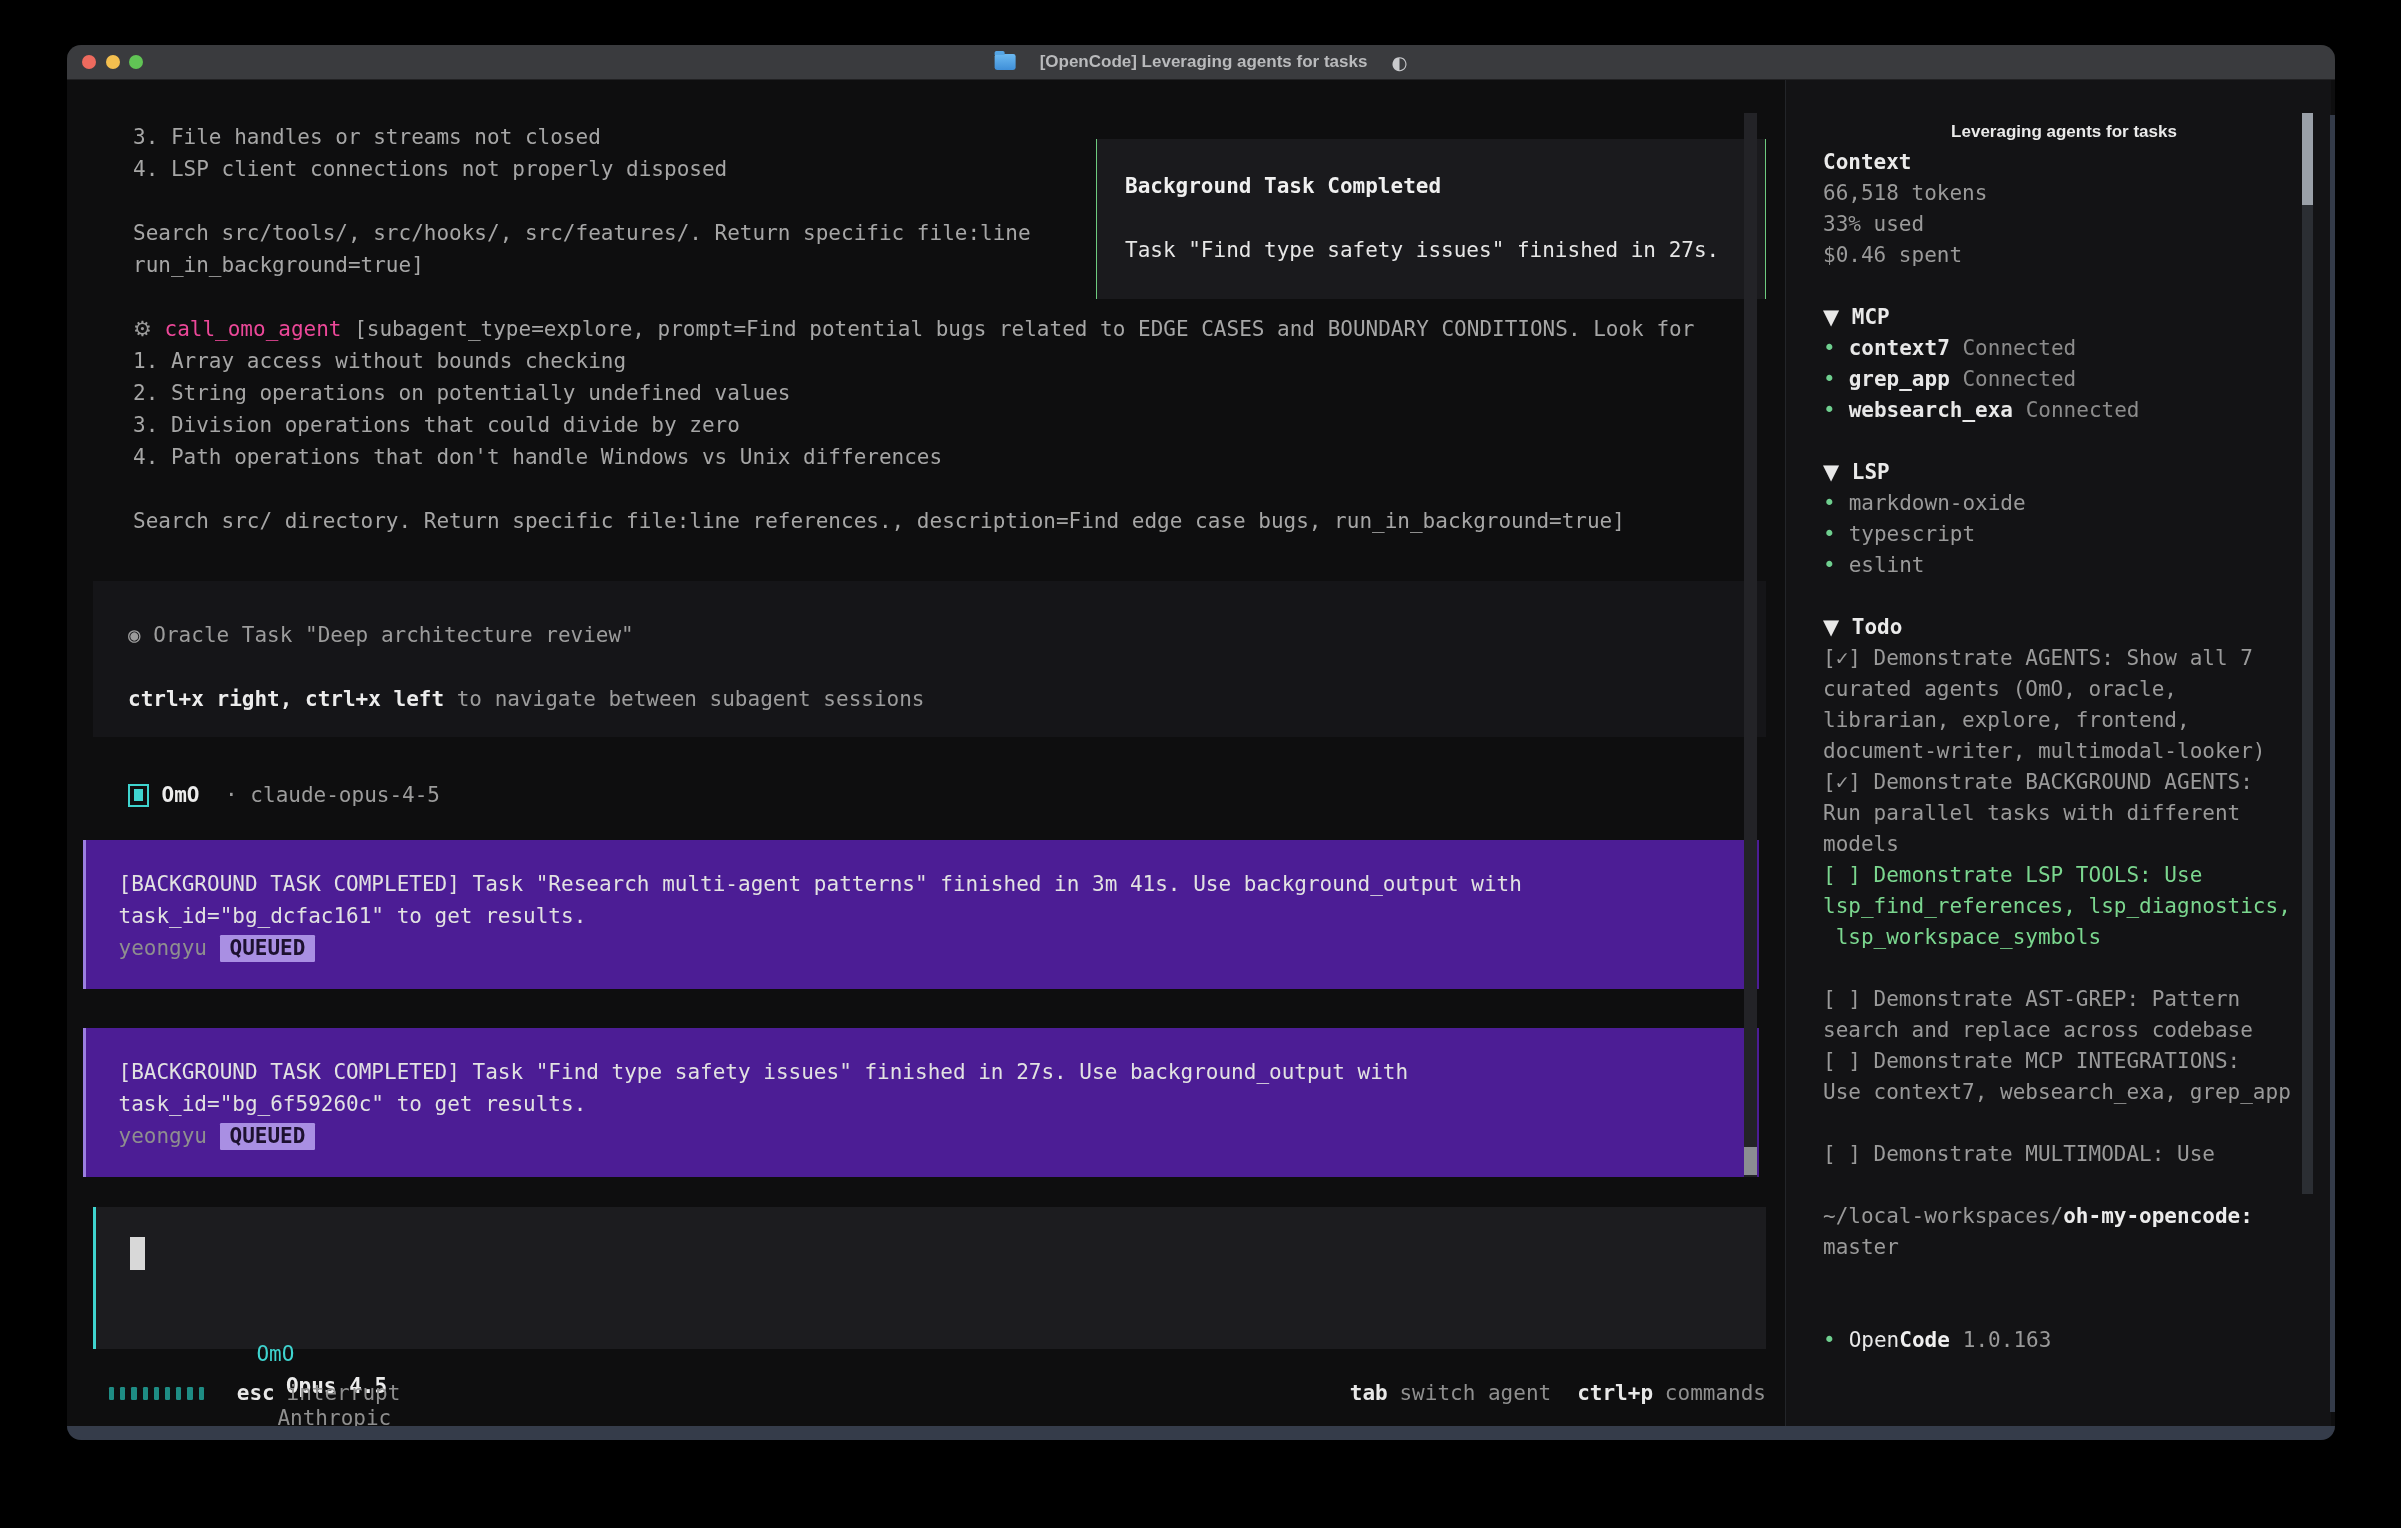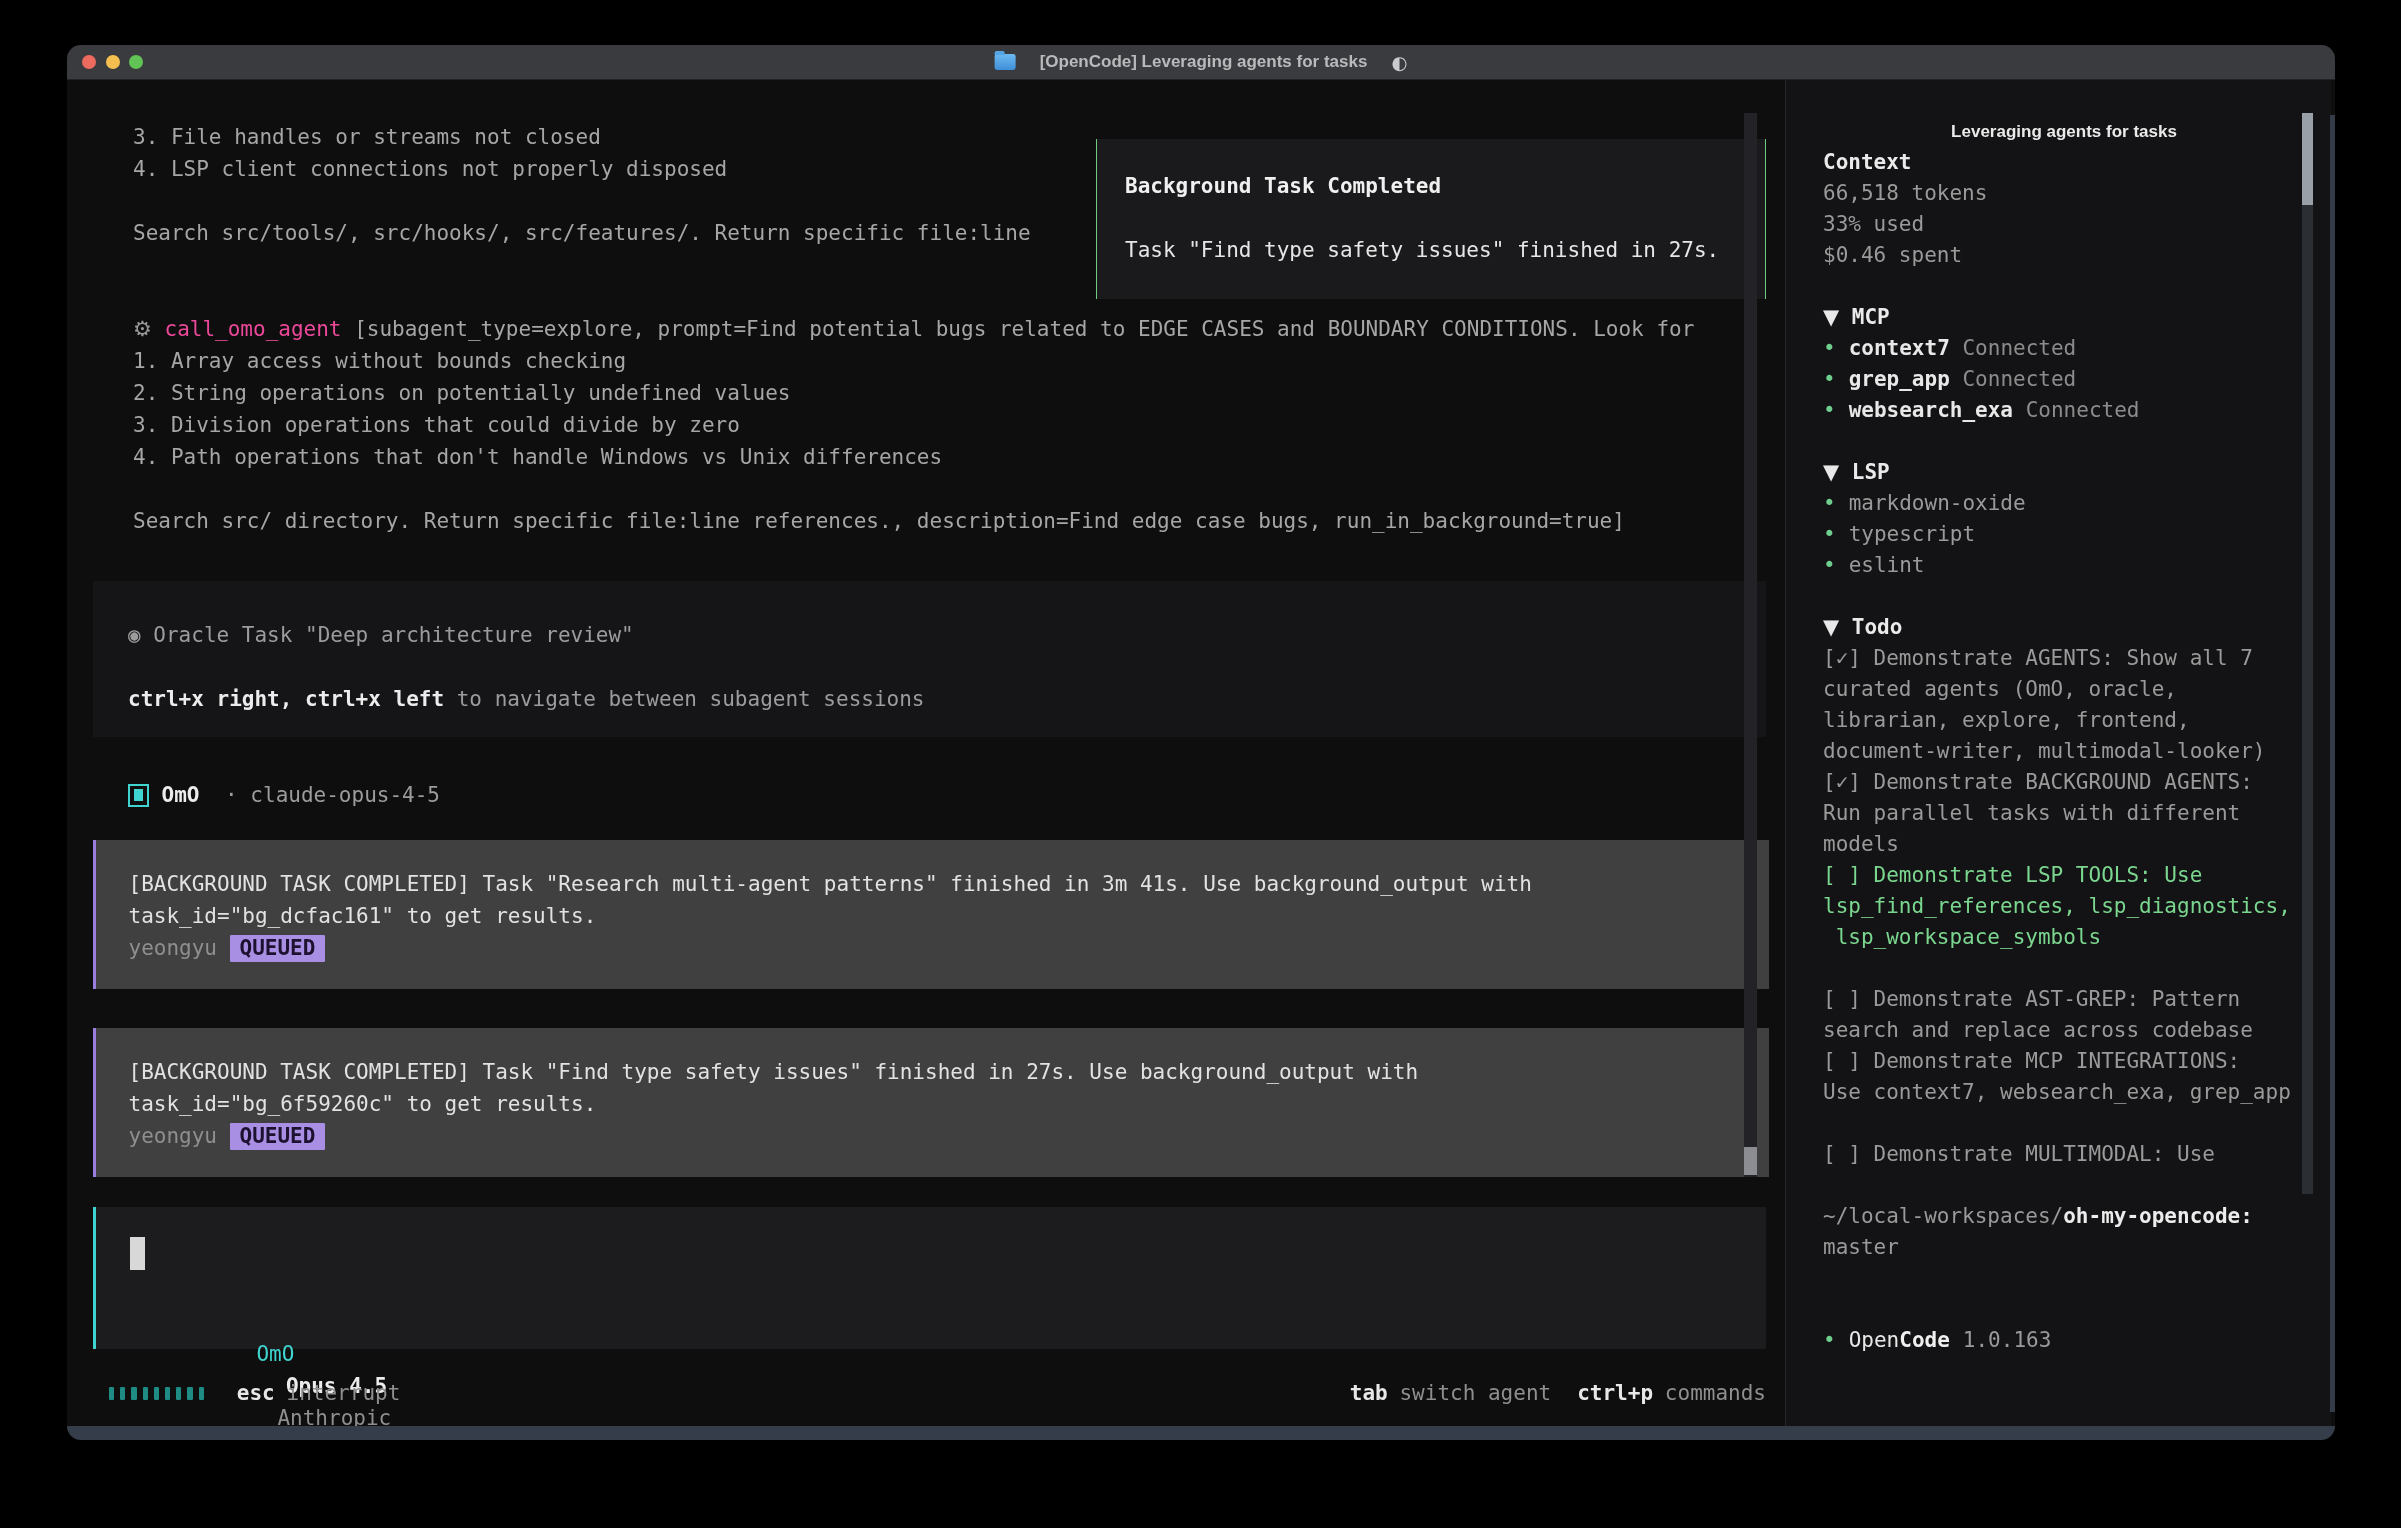--- a/index.html
+++ b/index.html
@@ -44,21 +44,21 @@
             color:#e6e6e6;white-space:pre;}
   .oracle{position:absolute;left:26px;top:501px;width:1673px;height:156px;background:#151518;}
   .oracle .l1{position:absolute;left:35px;top:38px;height:32px;line-height:32px;color:#9c9c9c;white-space:pre;}
   .oracle .l2{position:absolute;left:35px;top:102px;height:32px;line-height:32px;color:#9c9c9c;white-space:pre;}
   .oracle .keys{font-weight:bold;color:#ececec;}
   .agent-head{position:absolute;left:61px;top:699px;height:32px;display:flex;align-items:center;gap:13px;}
   .omo-icon{width:16.5px;height:19px;border:2.4px solid #3fd4cf;background:#0e0e0f;position:relative;flex:none;}
   .omo-icon::before{content:"";position:absolute;left:3.5px;top:3.5px;right:3.5px;bottom:3.5px;background:#3fd4cf;}
   .agent-head .nm{font-weight:bold;color:#ececec;}
   .agent-head .md{color:#9c9c9c;white-space:pre;}
-  .taskbox{position:absolute;left:26px;width:1673px;height:149px;background:#404040;
+  .taskbox{position:absolute;left:16px;width:1673px;height:149px;background:#4c1d95;
            border-left:3px solid #9b7fe0;}
   .taskbox.one{top:760px;} .taskbox.two{top:948px;}
   .taskbox .r1{position:absolute;left:32.5px;top:28px;height:32px;line-height:32px;color:#e2e2e2;white-space:pre;}
   .taskbox .r2{position:absolute;left:32.5px;top:60px;height:32px;line-height:32px;color:#e2e2e2;white-space:pre;}
   .taskbox .r3{position:absolute;left:32.5px;top:92px;height:32px;line-height:32px;color:#8f8f8f;
                display:flex;align-items:center;white-space:pre;}
   .badge{display:inline-block;margin-left:13px;padding:0 9.5px;height:27px;line-height:27px;
          background:#a98fe3;color:#1d1130;font-weight:bold;border-radius:1.2px;}
   
   .inputbox{position:absolute;left:26px;top:1127px;width:1670px;height:142px;background:#1c1c1f;
@@ -116,20 +116,21 @@
     <div class="wbody">
 
       <div class="sidebar-bg"></div>
       <div class="right-strip"></div>
 
       <div class="scrollback">
         <div class="ln">3. File handles or streams not closed</div>
         <div class="ln">4. LSP client connections not properly disposed</div>
         <div class="ln"></div>
         <div class="ln">Search src/tools/, src/hooks/, src/features/. Return specific file:line</div>
+        <div class="ln">run_in_background=true]</div>
       </div>
 
       <div class="toolblock">
         <div class="ln"><span class="tool-icon">⚙</span><span> </span><span class="tool-name">call_omo_agent</span><span> [subagent_type=explore, prompt=Find potential bugs related to EDGE CASES and BOUNDARY CONDITIONS. Look for</span></div>
         <div class="ln">1. Array access without bounds checking</div>
         <div class="ln">2. String operations on potentially undefined values</div>
         <div class="ln">3. Division operations that could divide by zero</div>
         <div class="ln">4. Path operations that don't handle Windows vs Unix differences</div>
         <div class="ln"></div>
         <div class="ln">Search src/ directory. Return specific file:line references., description=Find edge case bugs, run_in_background=true]</div>

